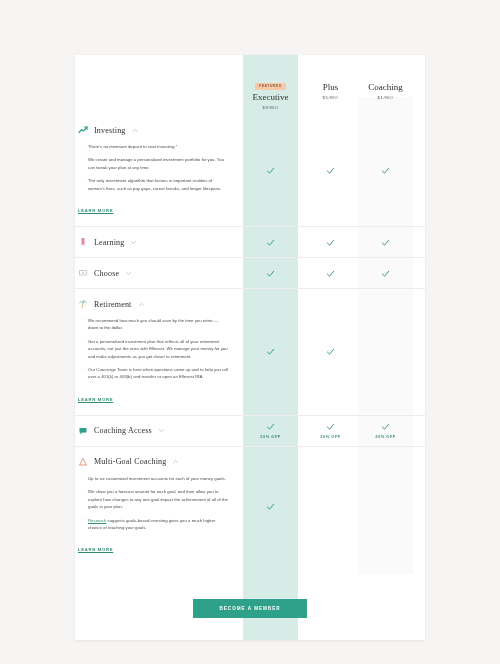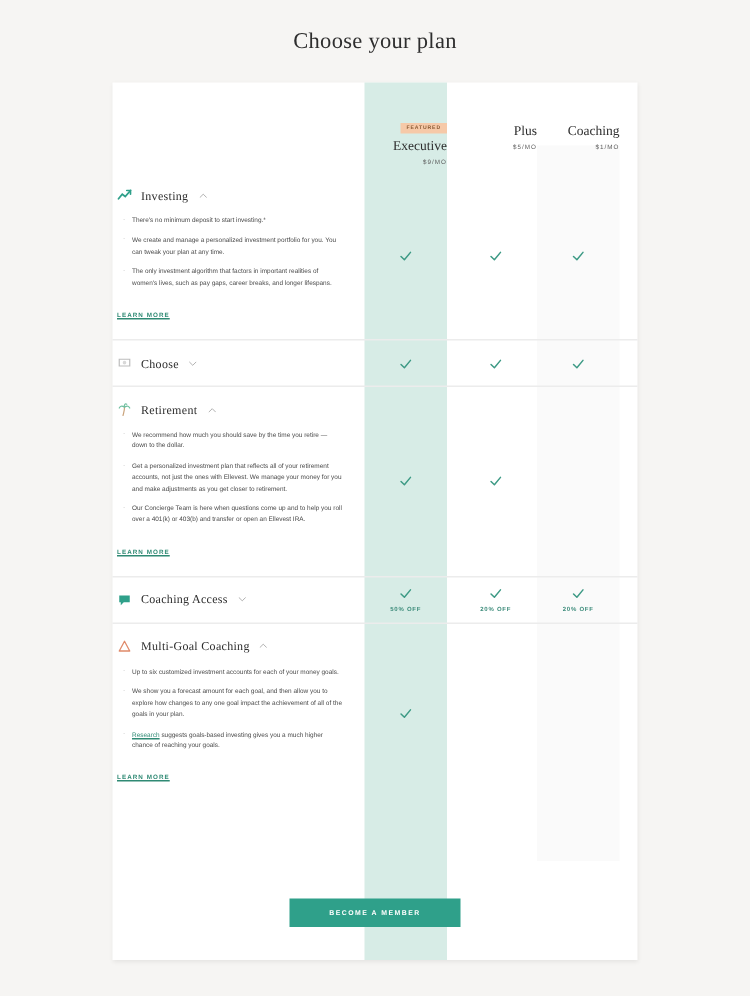--- a/index.html
+++ b/index.html
@@ -29,21 +29,21 @@
   }
 
   
   .grid { position: absolute; inset: 0; }
   .col-exec { position: absolute; left: 168px; top: 0; width: 55px; height: 100%; background: #d7ece6; }
   .col-plus { position: absolute; left: 228px; top: 42px; width: 55px; height: 477px; background: #ffffff; }
   .col-essn { position: absolute; left: 283px; top: 42px; width: 55px; height: 477px; background: #fafafa; }
 
   
   .headers { position: absolute; left: 0; top: 18px; width: 100%; height: 40px; }
-  .hcol { position: absolute; text-align: right; width: 55px; }
+  .hcol { position: absolute; text-align: center; width: 55px; }
   .hcol.exec { left: 168px; }
   .hcol.plus { left: 228px; }
   .hcol.essn { left: 283px; }
   .badge {
     display: inline-block;
     background: #f6c9a8;
     color: #8a5a34;
     font-size: 3.4px;
     letter-spacing: .6px;
     padding: 1.5px 4px;
@@ -116,21 +116,20 @@
     background: #2fa08a; color: #fff;
     font-size: 4.6px; letter-spacing: 1px; font-weight: bold;
     padding: 7px 26px; border: none; cursor: pointer;
   }
 </style>
 </head>
 <body>
 
 <div class="page">
 
-  <div class="page-title">Choose your plan</div>
 
   <div class="card">
 
     <div class="grid">
       <div class="col-exec"></div>
       <div class="col-plus"></div>
       <div class="col-essn"></div>
     </div>
 
     <div class="headers">
@@ -182,20 +181,50 @@
               <svg class="check" viewBox="0 0 20 20">
                 <path d="M3 11 L8 16 L17 5" fill="none" stroke="#3d9a85" stroke-width="2.2" stroke-linecap="round" stroke-linejoin="round"></path>
               </svg>
             </div>
           </div>
         </div>
         <div class="row">
           <div class="left">
             <div class="feat-head">
               <svg class="feat-icon" viewBox="0 0 20 20">
+                <path d="M7 2 H13 V18 L10 14 L7 18 Z" fill="#e38b9e"></path>
+              </svg>
+              <span class="feat-title">Learning</span>
+              <svg class="chev" viewBox="0 0 20 20">
+                <path d="M4 7 L10 13 L16 7" fill="none" stroke="#555" stroke-width="1.6" stroke-linecap="round" stroke-linejoin="round"></path>
+              </svg>
+            </div>
+          </div>
+          <div class="cells">
+            <div class="cell c0">
+              <svg class="check" viewBox="0 0 20 20">
+                <path d="M3 11 L8 16 L17 5" fill="none" stroke="#3d9a85" stroke-width="2.2" stroke-linecap="round" stroke-linejoin="round"></path>
+              </svg>
+            </div>
+            <div class="cell c1">
+              <svg class="check" viewBox="0 0 20 20">
+                <path d="M3 11 L8 16 L17 5" fill="none" stroke="#3d9a85" stroke-width="2.2" stroke-linecap="round" stroke-linejoin="round"></path>
+              </svg>
+            </div>
+            <div class="cell c2">
+              <svg class="check" viewBox="0 0 20 20">
+                <path d="M3 11 L8 16 L17 5" fill="none" stroke="#3d9a85" stroke-width="2.2" stroke-linecap="round" stroke-linejoin="round"></path>
+              </svg>
+            </div>
+          </div>
+        </div>
+        <div class="row">
+          <div class="left">
+            <div class="feat-head">
+              <svg class="feat-icon" viewBox="0 0 20 20">
                 <path d="M3 5 H17 V14 H3 Z" fill="none" stroke="#bdbdbd" stroke-width="1.6"></path>
                 <circle cx="10" cy="9.5" r="2.4" fill="#d8d8d8"></circle>
               </svg>
               <span class="feat-title">Choose</span>
               <svg class="chev" viewBox="0 0 20 20">
                 <path d="M4 7 L10 13 L16 7" fill="none" stroke="#555" stroke-width="1.6" stroke-linecap="round" stroke-linejoin="round"></path>
               </svg>
             </div>
           </div>
           <div class="cells">

